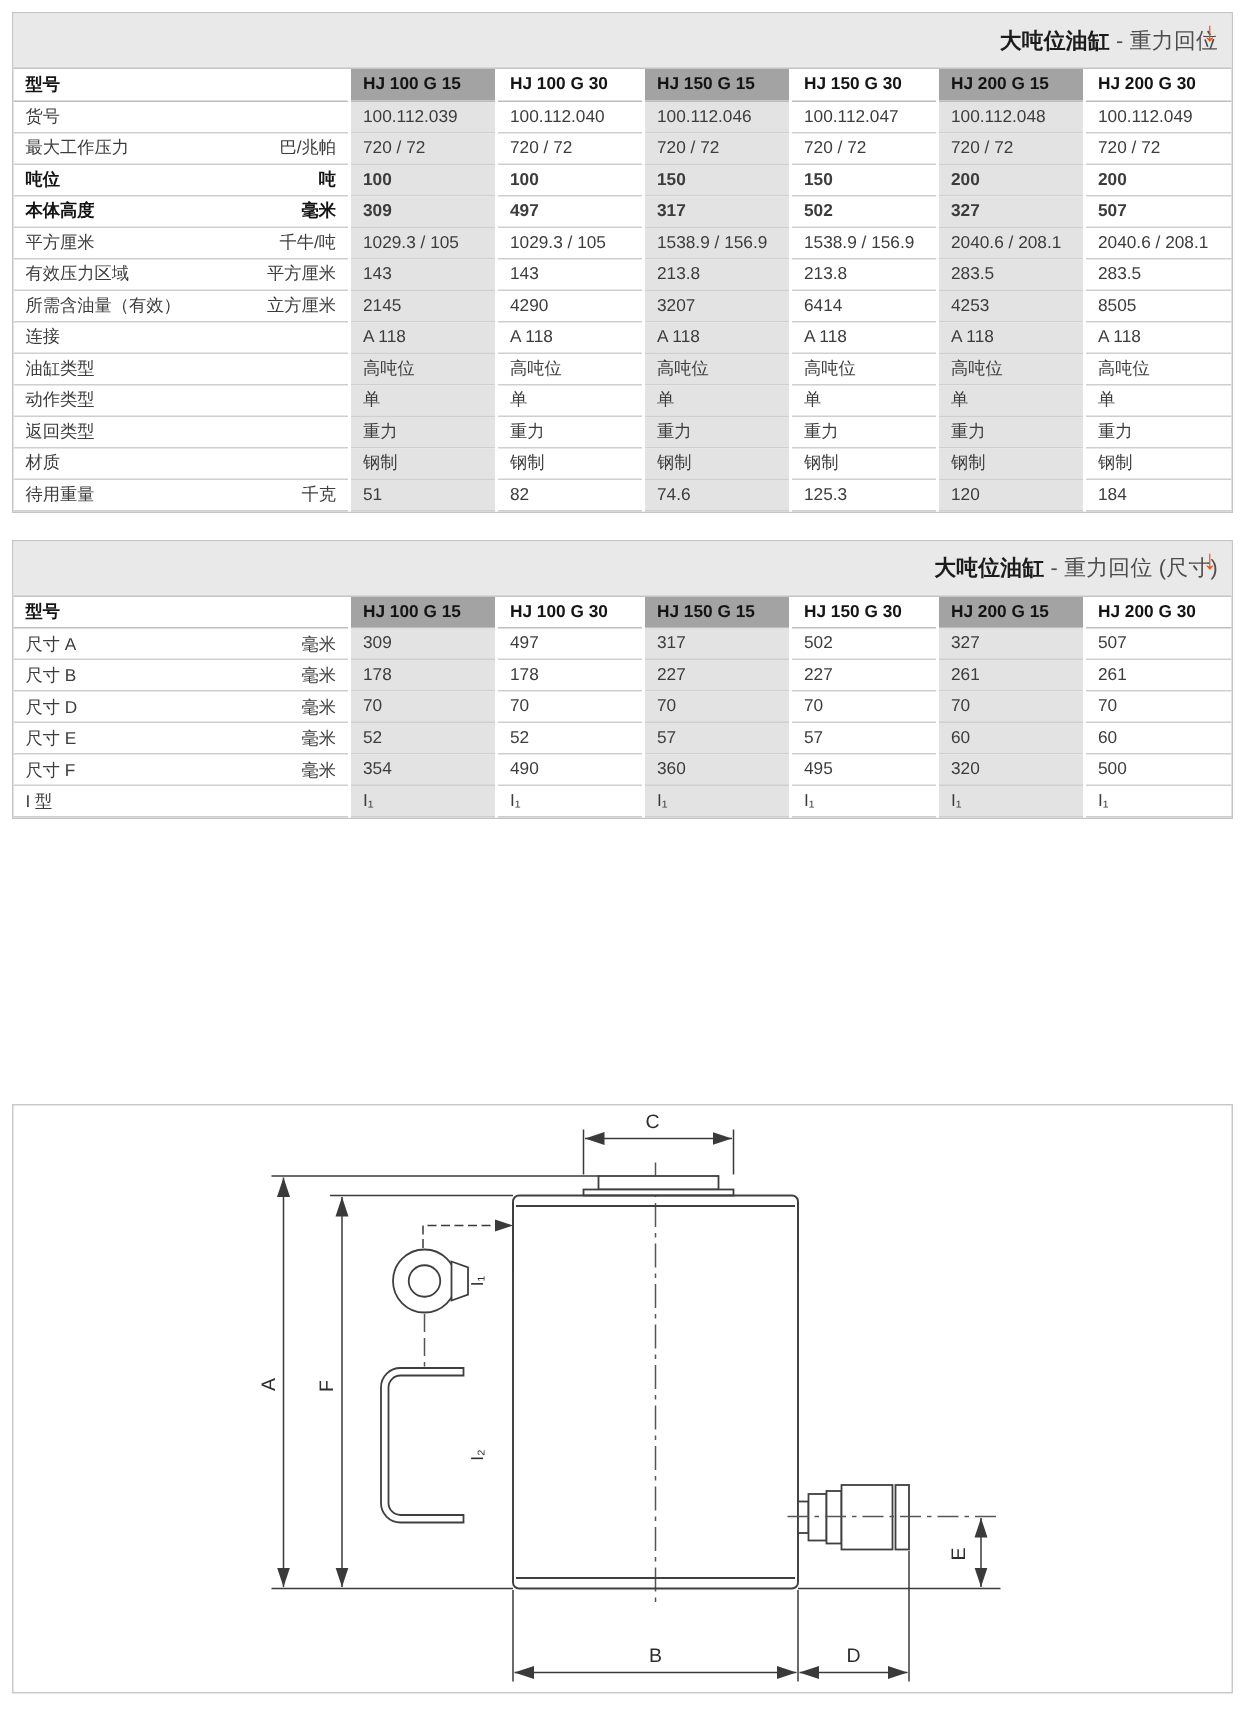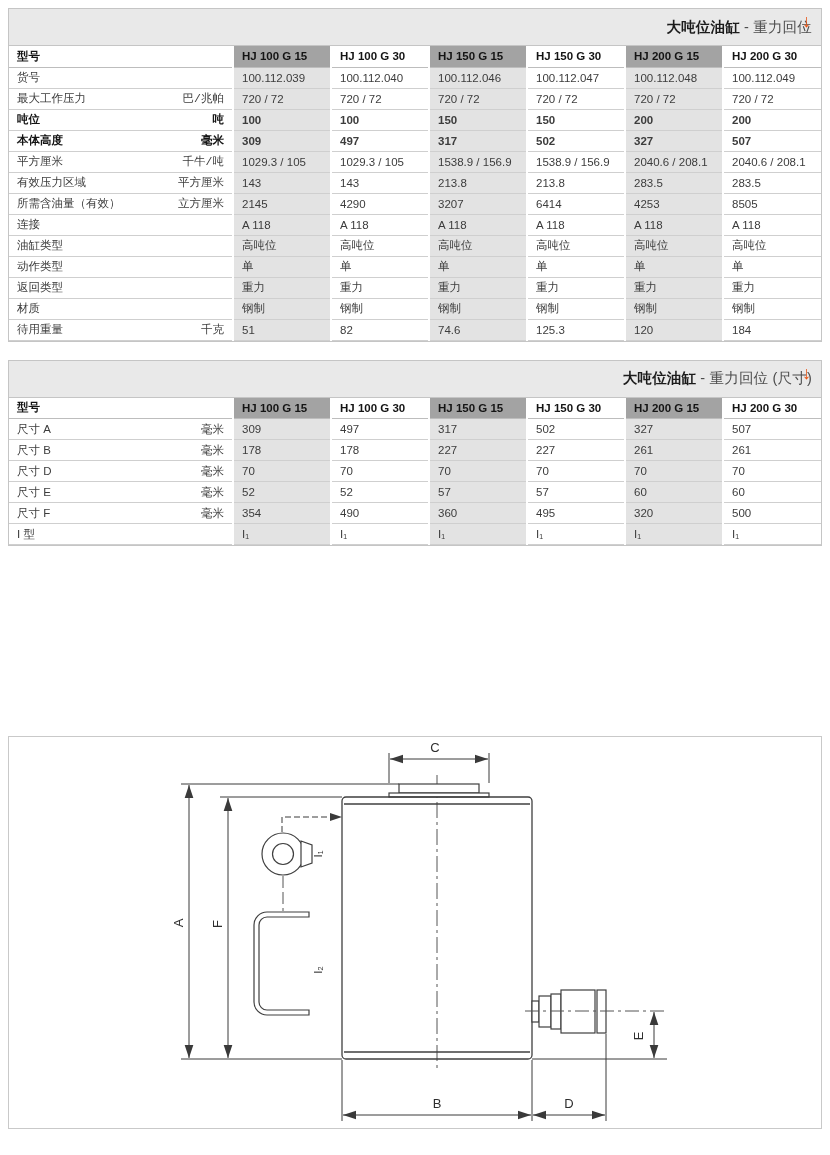--- a/index.html
+++ b/index.html
@@ -40,21 +40,21 @@
     text-align:left; vertical-align:middle;
     font-weight:normal; color:#3c3c3c;
     overflow:hidden; white-space:nowrap;
   }
   table.spec th { font-weight:bold; color:#141414; border-bottom:1px solid #bdbdbd; }
   table.spec td + td, table.spec th + th { border-left:2px solid #ffffff; }
   table.spec .col-odd  { background:#e3e3e3; }
   table.spec thead .col-odd { background:#a3a3a3; }
   table.spec tr.bold-row td { font-weight:bold; color:#141414; }
   table.spec tr.bold-row td.val { font-weight:bold; color:#3c3c3c; }
-  td.label-cell .unit { float:right;font-family:Liberation Mono, monospace; }
+  td.label-cell .unit { float:right; }
 
   
   .diagram-box {
     margin-top:190px;
     border:1px solid #c9c9c9;
     width:814px; height:393px;
     background:#fff;
   }
   .diagram-box svg { display:block; }
   svg text { font-family:"Liberation Sans", sans-serif; font-size:13px; fill:#2e2e2e; }

